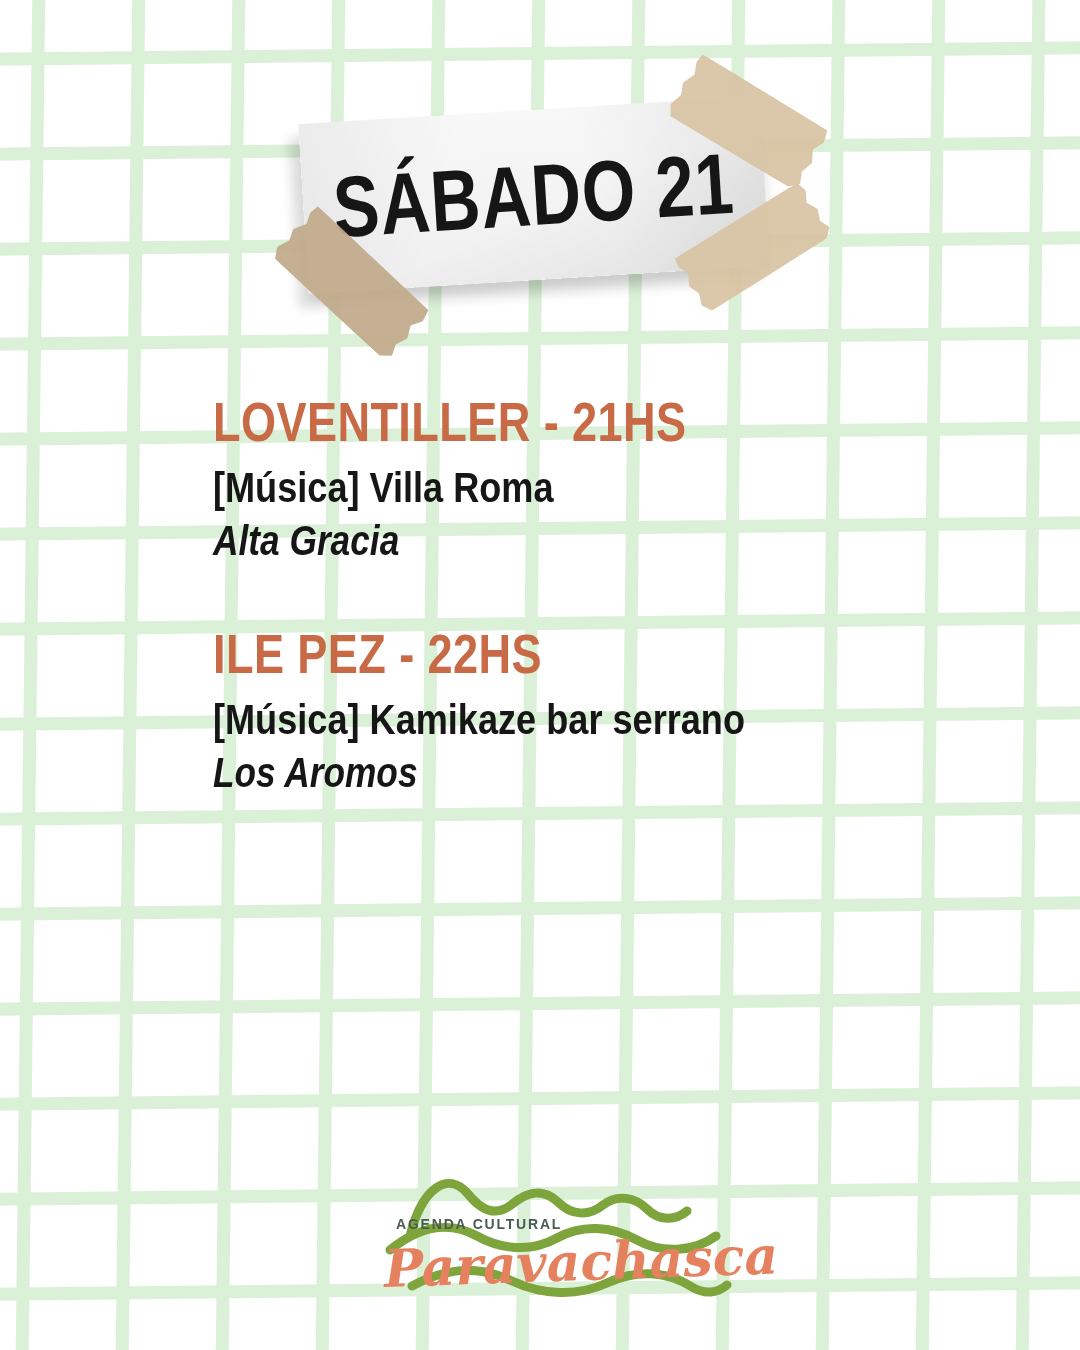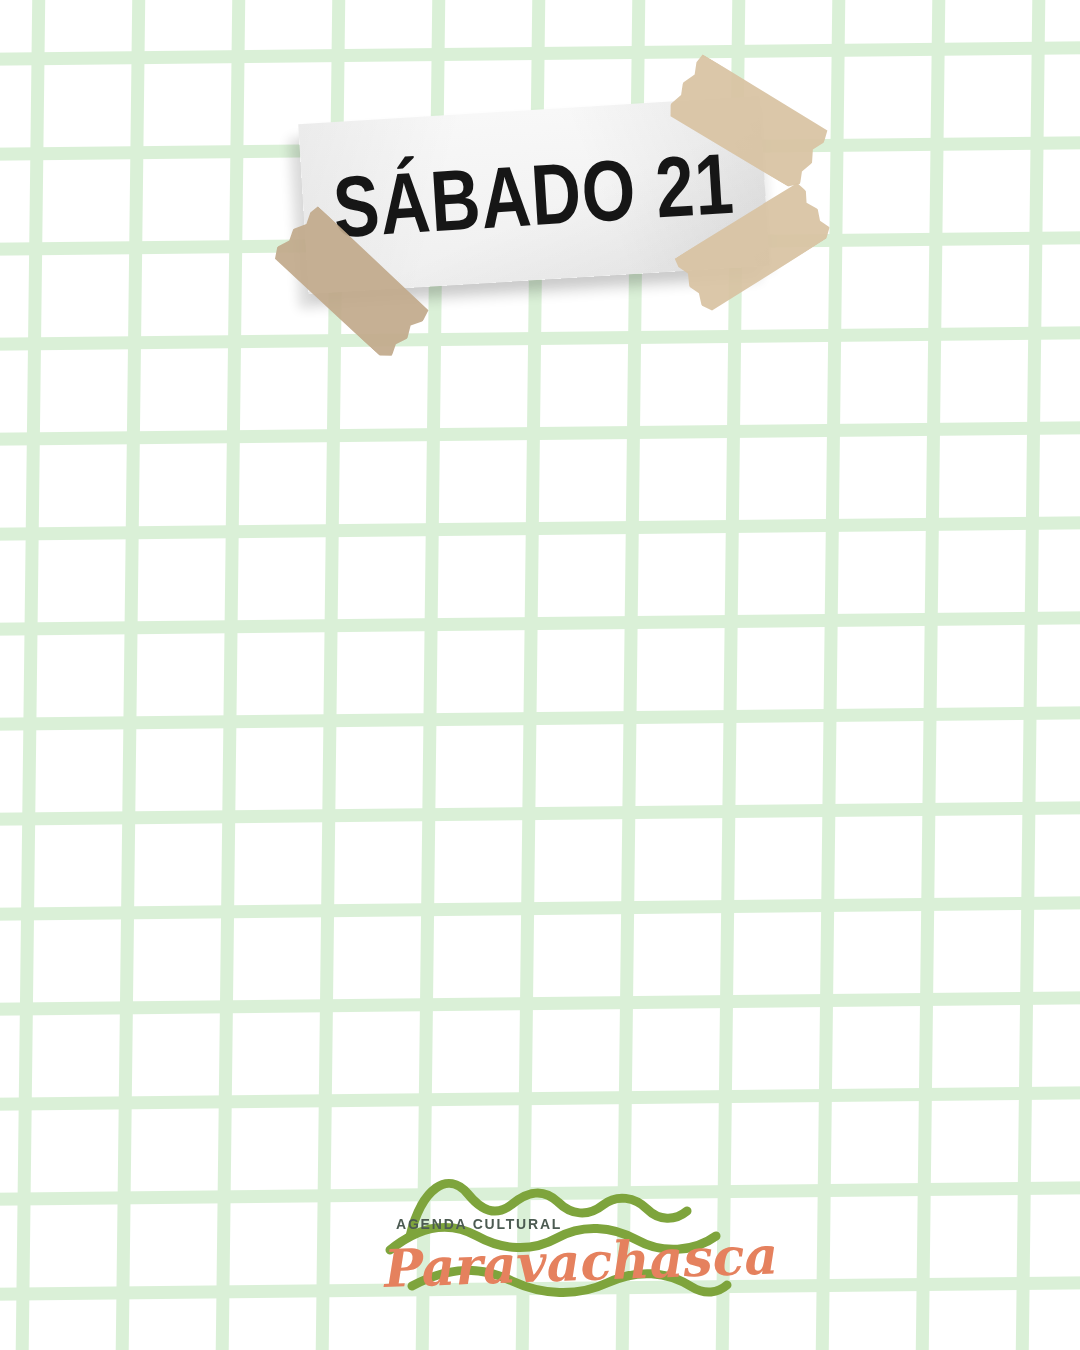--- a/index.html
+++ b/index.html
@@ -94,21 +94,37 @@
 
   <div class="paper">
     <h1>SÁBADO 21</h1>
   </div>
   <div class="tape tape-tr"></div>
   <div class="tape tape-br"></div>
   <div class="tape tape-bl"></div>
 
   <div class="events">
 
+    <section class="event">
+      <div class="event-title">
+        <div>LOVENTILLER - 21HS</div>
+        <div></div>
+      </div>
+      <div class="event-detail">[Música] Villa Roma</div>
+      <div class="event-location">Alta Gracia</div>
+    </section>
 
+    <section class="event">
+      <div class="event-title">
+        <div>ILE PEZ - 22HS</div>
+        <div></div>
+      </div>
+      <div class="event-detail">[Música] Kamikaze bar serrano</div>
+      <div class="event-location">Los Aromos</div>
+    </section>
 
 
   </div>
 
   <div class="logo">
     <svg viewBox="0 0 366 158" fill="none" stroke="#7ea43c" stroke-width="9" stroke-linecap="round">
       <path d="M 28,72 C 40,24 66,6 86,30 C 99,46 113,53 129,41 C 146,27 161,24 176,38 C 189,51 206,53 221,41 C 235,30 253,33 265,45 C 277,57 293,57 305,47"></path>
       <path d="M 8,86 C 40,60 70,58 95,72 C 120,86 150,88 175,74 C 200,60 230,62 255,76 C 280,90 312,88 334,72"></path>
       <path d="M 30,122 C 70,101 100,103 130,117 C 160,131 195,133 225,119 C 255,105 285,107 310,123 C 323,131 336,129 345,121"></path>
     </svg>

